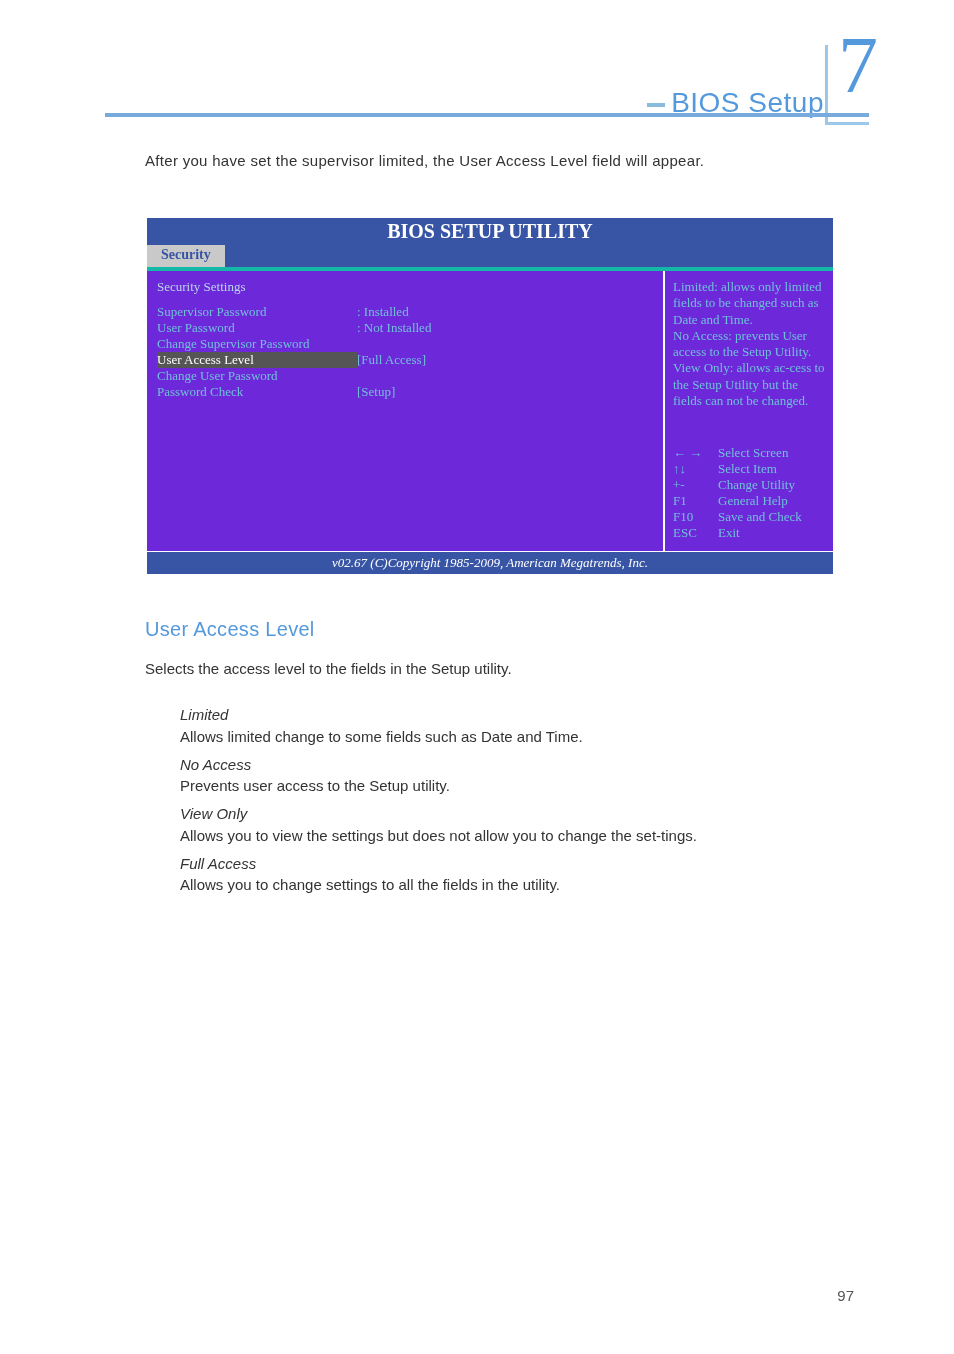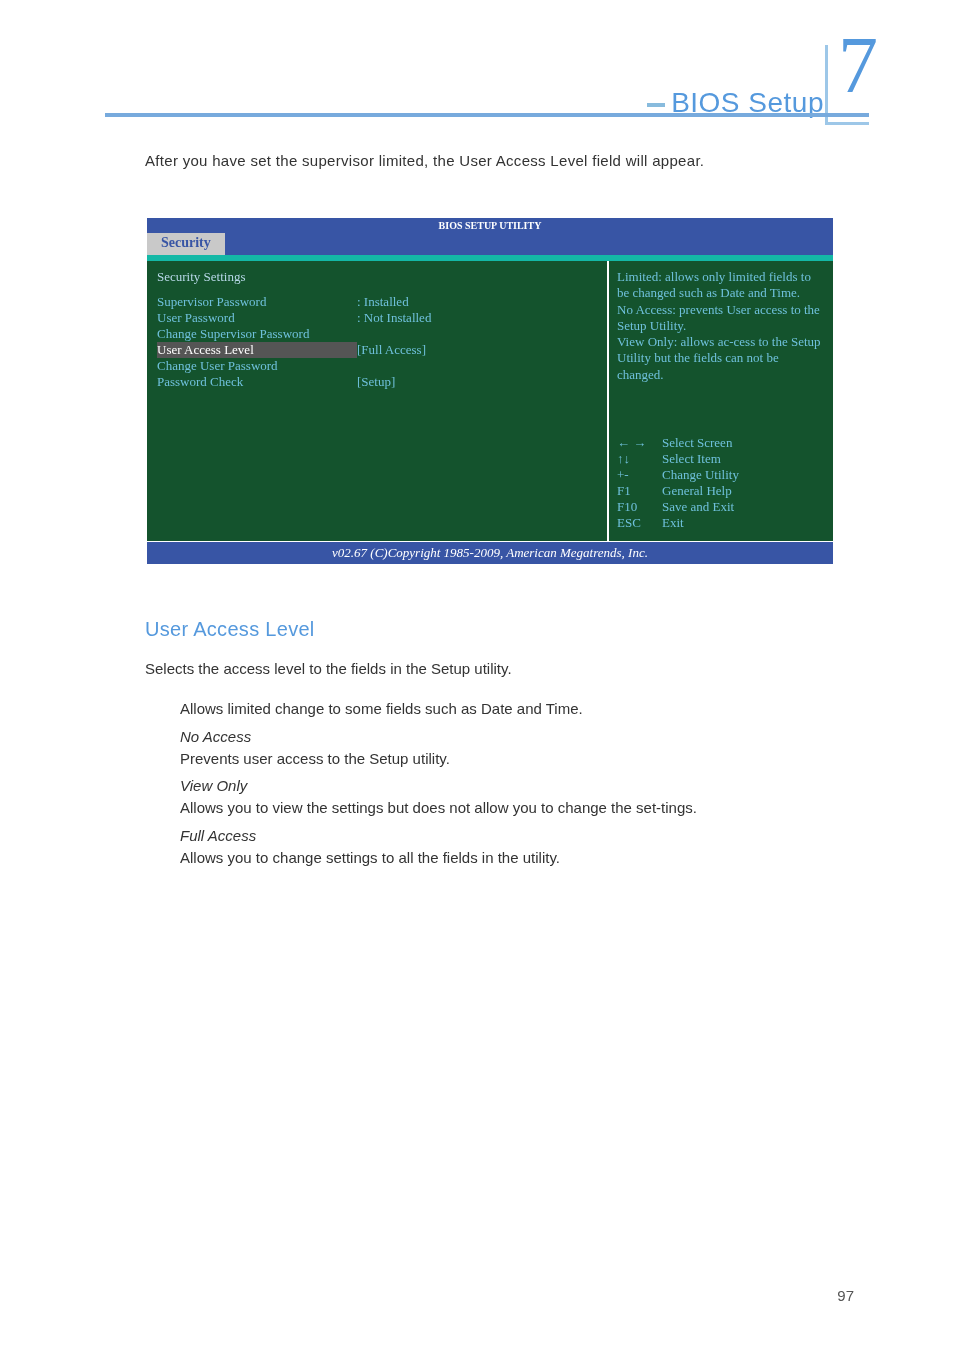--- a/index.html
+++ b/index.html
@@ -72,58 +72,58 @@
     border: 2px solid #fff;
     font-family: "Times New Roman", serif;
     font-size: 13px;
   }
   .bios-title {
     background: #3855a5;
     color: #fff;
     text-align: center;
     font-weight: bold;
     padding: 2px 0;
-    font-size: 10px;
+    font-size: 20px;
   }
   .bios-tabs {
     background: #3855a5;
     display: flex;
     height: 22px;
   }
   .bios-tab {
     background: #c9c9c9;
     color: #3855a5;
     font-weight: bold;
     padding: 2px 14px;
     font-size: 14px;
   }
   .bios-body {
     display: flex;
-    background: #14532d;
-    border-top: 6px solid #14b8a6;
+    background: #6d28d9;
+    border-top: 4px solid #14b8a6;
   }
   .bios-left {
     flex: 1;
     padding: 8px 10px 60px 10px;
     border-right: 2px solid #fff;
     color: #6fc0db;
     min-height: 280px;
   }
   .bios-left .heading {
     color: #b8d8e8;
     margin-bottom: 1px;
   }
   .bios-row {
     display: flex;
   }
   .bios-row .lbl { width: 200px; }
   .bios-row .lbl.hi { color: #fff; background: #555; }
   .bios-row .val { flex: 1; }
   .bios-right {
-    width: 224px;
+    width: 168px;
     padding: 8px 8px;
     color: #6fc0db;
   }
   .bios-help {
     line-height: 1.25;
     min-height: 160px;
   }
   .bios-keys {
     margin-top: 6px;
     font-size: 13px;
@@ -242,35 +242,36 @@
           <div class="krow">
             <div class="kk">+-</div>
             <div class="kd">Change Utility</div>
           </div>
           <div class="krow">
             <div class="kk">F1</div>
             <div class="kd">General Help</div>
           </div>
           <div class="krow">
             <div class="kk">F10</div>
-            <div class="kd">Save and Exit</div>
+            <div class="kd">Save and Check</div>
           </div>
           <div class="krow">
             <div class="kk">ESC</div>
             <div class="kd">Exit</div>
           </div>
         </div>
     </div>
   </div>
   <div class="bios-footer">v02.67 (C)Copyright 1985-2009, American Megatrends, Inc.</div>
 </div>
 
 <div class="section-title">User Access Level</div>
 <div class="section-intro">Selects the access level to the fields in the Setup utility.</div>
 <div class="definitions" id="definitions">
+    <div class="term">Limited</div>
     <div class="desc">Allows limited change to some fields such as Date and Time.</div>
     <div class="term">No Access</div>
     <div class="desc">Prevents user access to the Setup utility.</div>
     <div class="term">View Only</div>
     <div class="desc">Allows you to view the settings but does not allow you to change the set-tings.</div>
     <div class="term">Full Access</div>
     <div class="desc">Allows you to change settings to all the fields in the utility.</div>
   </div>
 
 <div class="page-num">97</div>

